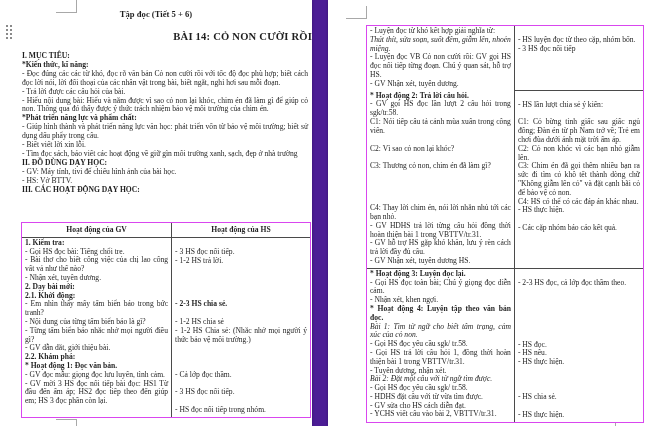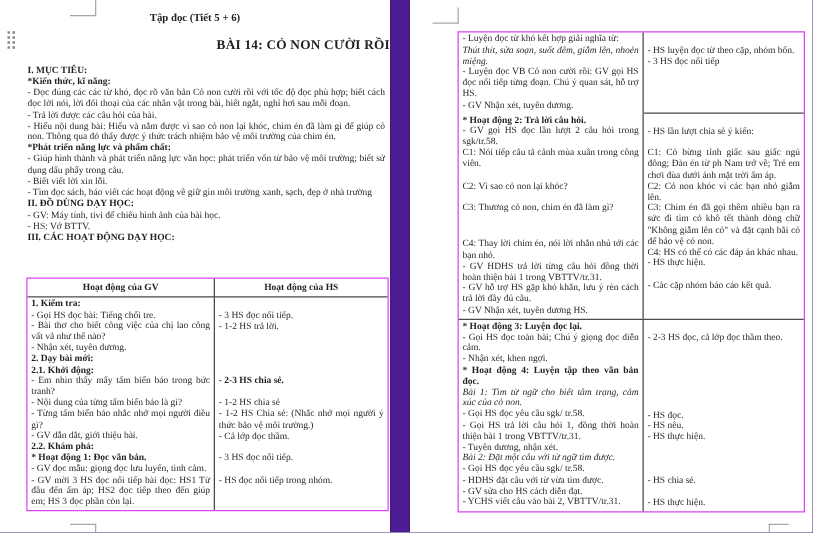--- a/index.html
+++ b/index.html
@@ -96,21 +96,21 @@
           <p class="ln b">* Hoạt động 1: Đọc văn bản.</p>
           <p class="ln n">- GV đọc mẫu: giọng đọc lưu luyến, tình cảm.</p>
           <p class="ln n">- GV mời 3 HS đọc nối tiếp bài đọc: HS1 Từ đầu đến ấm áp; HS2 đọc tiếp theo đến giúp em; HS 3 đọc phần còn lại.</p>
         </div>
       <div class="cell">
           <p class="ln n" style="margin-top: 9px;">- 3 HS đọc nối tiếp.</p>
           <p class="ln n">- 1-2 HS trả lời.</p>
           <p class="ln n" style="margin-top: 35px; font-weight: bold;">- 2-3 HS chia sẻ.</p>
           <p class="ln n" style="margin-top: 9px;">- 1-2 HS chia sẻ</p>
           <p class="ln n">- 1-2 HS Chia sẻ: (Nhắc nhở mọi người ý thức bảo vệ môi trường.)</p>
-          <p class="ln n" style=" font-family: Liberation Serif, serif;">- Cả lớp đọc thầm.</p>
+          <p class="ln n" style="margin-top: 26px; font-family: Liberation Serif, serif;">- Cả lớp đọc thầm.</p>
           <p class="ln n" style="margin-top: 9px;">- 3 HS đọc nối tiếp.</p>
           <p class="ln n" style="margin-top: 9px;">- HS đọc nối tiếp trong nhóm.</p>
         </div>
     </div>
   </div>
 
   <div class="page page-right">
     <div class="mark mark-tl-right"></div>
     <div class="mark mark-br-right"></div>
 
@@ -124,21 +124,21 @@
       <div class="cell bb">
           <p class="ln n" style="margin-top: 9px;">- HS luyện đọc từ theo cặp, nhóm bốn.</p>
           <p class="ln n">- 3 HS đọc nối tiếp</p>
         </div>
       <div class="cell cgv">
           <p class="ln b">* Hoạt động 2: Trả lời câu hỏi.</p>
           <p class="ln n">- GV gọi HS đọc lần lượt 2 câu hỏi trong sgk/tr.58.</p>
           <p class="ln n">C1: Nói tiếp câu tả cảnh mùa xuân trong công viên.</p>
           <p class="ln n" style="margin-top: 9px;">C2: Vì sao cỏ non lại khóc?</p>
           <p class="ln n" style="margin-top: 9px;">C3: Thương cỏ non, chim én đã làm gì?</p>
-          <p class="ln n" style="margin-top: 20px;">C4: Thay lời chim én, nói lời nhắn nhủ tới các bạn nhỏ.</p>
+          <p class="ln n" style="margin-top: 33px;">C4: Thay lời chim én, nói lời nhắn nhủ tới các bạn nhỏ.</p>
           <p class="ln n">- GV HDHS trả lời từng câu hỏi đồng thời hoàn thiện bài 1 trong VBTTV/tr.31.</p>
           <p class="ln n">- GV hỗ trợ HS gặp khó khăn, lưu ý rèn cách trả lời đầy đủ câu.</p>
           <p class="ln n">- GV Nhận xét, tuyên dương HS.</p>
         </div>
       <div class="cell">
           <p class="ln n" style="margin-top: 9px;">- HS lần lượt chia sẻ ý kiến:</p>
           <p class="ln n" style="margin-top: 9px;">C1: Cỏ bừng tỉnh giấc sau giấc ngủ đông; Đàn én từ ph Nam trở về; Trẻ em chơi đùa dưới ánh mặt trời ấm áp.</p>
           <p class="ln n">C2: Cỏ non khóc vì các bạn nhỏ giẫm lên.</p>
           <p class="ln n">C3: Chim én đã gọi thêm nhiều bạn ra sức đi tìm cỏ khô tết thành dòng chữ "Không giẫm lên cỏ" và đặt cạnh bãi cỏ để bảo vệ cỏ non.</p>
           <p class="ln n">C4: HS có thể có các đáp án khác nhau.</p>

